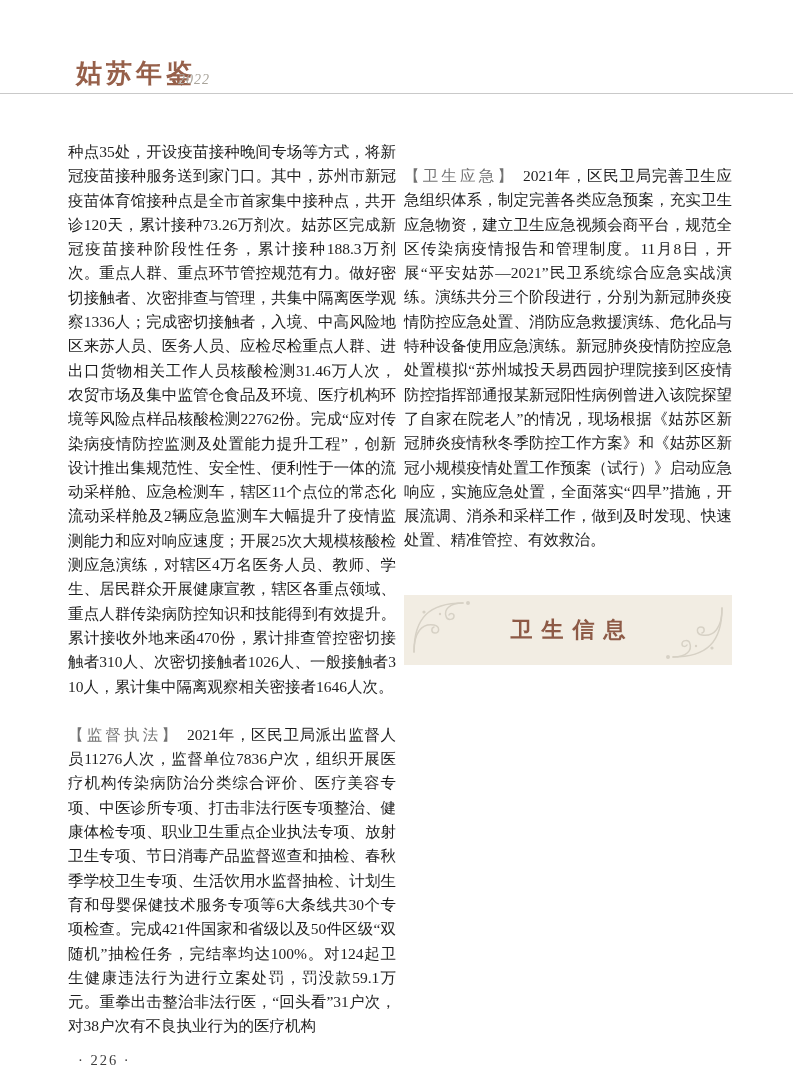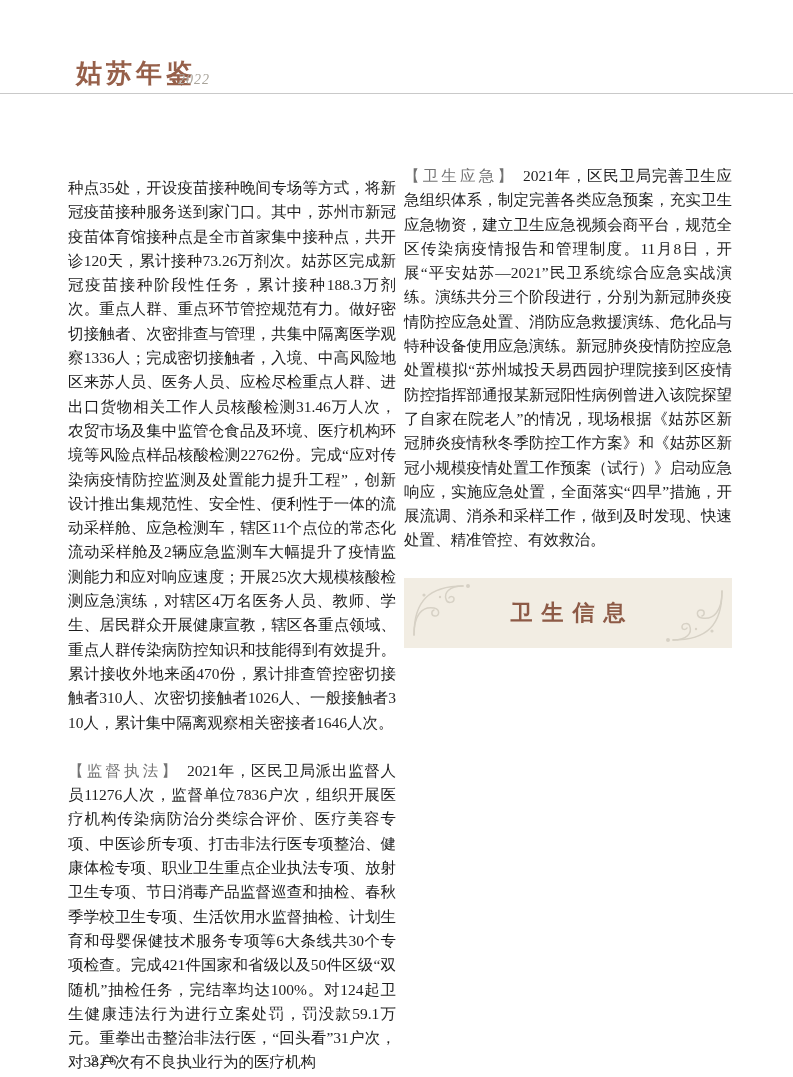--- a/index.html
+++ b/index.html
@@ -20,36 +20,36 @@
   .hdr-year{
     position:absolute;left:178px;top:72px;
     font-size:14px;color:#a8a39a;font-style:italic;letter-spacing:1px;
   }
   .hdr-rule{
     position:absolute;left:0;top:93px;width:793px;height:0;
     border-top:1px solid #c9c9c9;
   }
   
   .col{position:absolute;top:140px;width:328px;}
-  .col-left{left:68px;margin-top:36px;}
+  .col-left{left:68px;}
   .col-right{left:404px;}
   .para{
     margin:0;
     font-size:15.5px;line-height:24.3px;color:#1d1d1d;
     text-align:justify;text-justify:inter-ideograph;
     word-break:break-all;
   }
   .para.entry{margin-top:24px;}
   .marker{
     color:#737373;letter-spacing:2.5px;padding-right:7px;
   }
   
   .section-box{
     position:relative;
-    margin-top:25px;height:70px;width:100%;
+    margin-top:42px;height:70px;width:100%;
     background:#f2ede3;
     display:flex;align-items:center;justify-content:center;
   }
   .box-title{
     font-size:22px;font-weight:bold;color:#8d5a46;letter-spacing:9px;
     text-indent:9px;
   }
   .orn{position:absolute;opacity:.9;}
   .orn.tl{top:5px;left:7px;}
   .orn.br{bottom:5px;right:7px;transform:rotate(180deg);}

